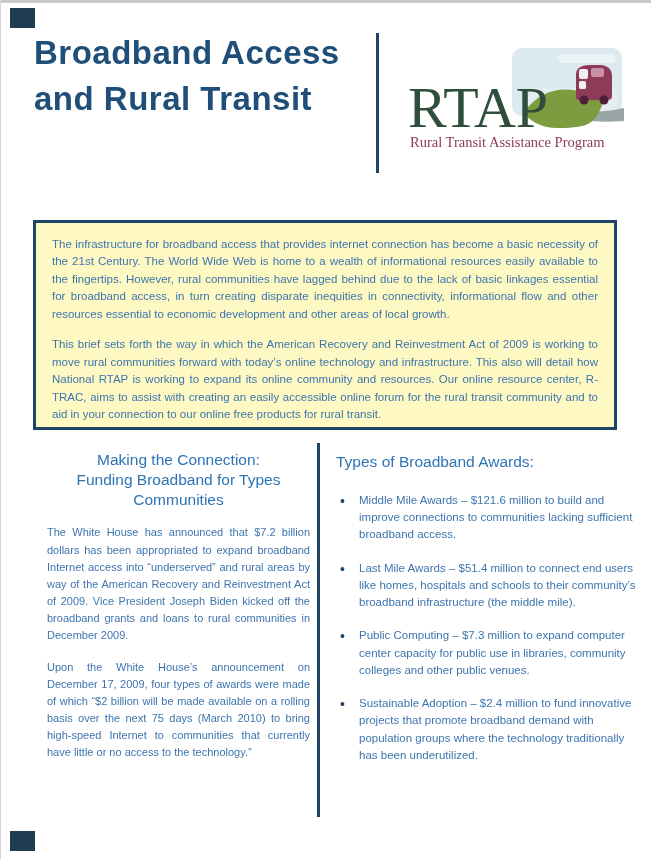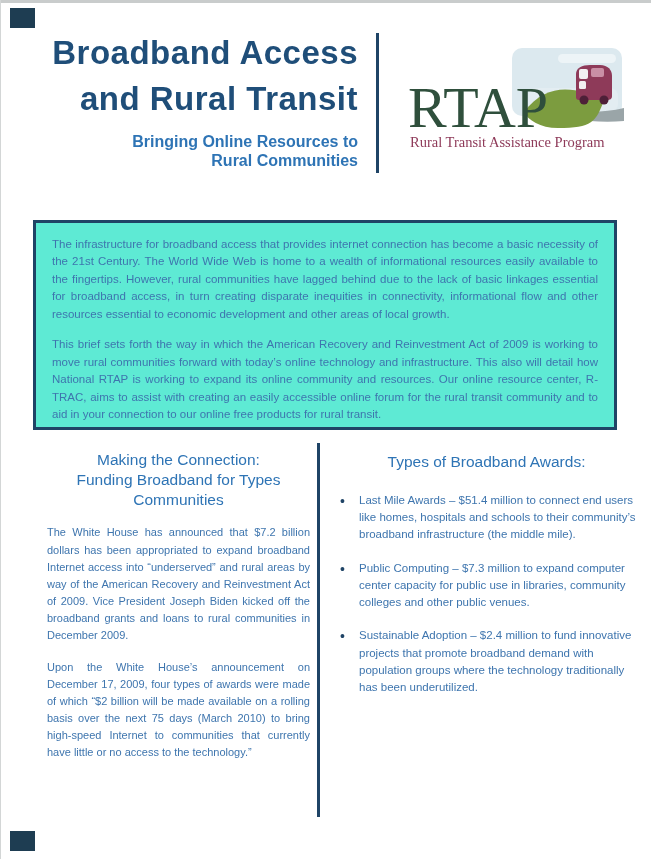--- a/index.html
+++ b/index.html
@@ -8,47 +8,47 @@
     font-family:"Liberation Sans", sans-serif;overflow:hidden;
   }
   .page-edge-top{position:absolute;left:0;top:0;width:651px;height:3px;background:#c9cccc;}
   .page-edge-left{position:absolute;left:0;top:0;width:1px;height:859px;background:#d3d6d6;}
 
   .corner-accent{position:absolute;width:25px;height:20px;background:#1e3d52;}
   .corner-top{left:10px;top:8px;}
   .corner-bottom{left:10px;top:831px;}
 
   
-  .title-block{position:absolute;left:28px;top:30px;width:330px;text-align:right;}
+  .title-block{position:absolute;left:34px;top:30px;width:330px;text-align:left;}
   .doc-title{font-size:33px;font-weight:bold;color:#1F4E79;line-height:1.38;letter-spacing:0.5px;}
   .doc-subtitle{margin-top:12px;font-size:16px;font-weight:bold;color:#2E74B5;line-height:1.18;}
   .doc-byline{margin-top:8px;font-size:12px;color:#2E74B5;}
 
   .header-divider{position:absolute;left:376px;top:33px;width:3px;height:140px;background:#1F4466;}
 
   .logo-block{position:absolute;left:408px;top:48px;width:217px;height:105px;}
 
   
   .intro-box{
     position:absolute;left:33px;top:220px;width:584px;height:210px;box-sizing:border-box;
-    background:#5eead4;border:3px solid #1F4466;padding:13px 16px 0 16px;
+    background:#fef9c3;border:3px solid #1F4466;padding:13px 16px 0 16px;
   }
   .intro-box p{
     margin:0 0 13px 0;font-size:11.5px;line-height:1.52;color:#3E75AE;text-align:justify;
   }
 
   
   .left-col{position:absolute;left:47px;top:450px;width:263px;}
   .col-heading{font-size:15.5px;font-weight:normal;color:#2E74B5;text-align:center;line-height:1.28;}
   .left-col p{margin:15px 0 0 0;font-size:11px;line-height:1.55;color:#3E75AE;text-align:justify;}
 
   .col-divider{position:absolute;left:317px;top:443px;width:3px;height:374px;background:#1F4466;}
 
   .right-col{position:absolute;left:336px;top:452px;width:301px;}
-  .right-col .col-heading{text-align:center;}
+  .right-col .col-heading{text-align:left;}
   .awards-list{list-style:none;margin:20px 0 0 0;padding:0;}
   .awards-list li{
     position:relative;padding-left:23px;margin-bottom:16px;
     font-size:11.5px;line-height:1.5;color:#3E75AE;text-align:left;
   }
   .awards-list li::before{
     content:"\2022";position:absolute;left:4px;top:-1px;color:#1F4466;font-size:14px;
   }
 </style>
 </head>
@@ -57,24 +57,20 @@
 <div class="page-edge-top"></div>
 <div class="page-edge-left"></div>
 
 <div class="corner-accent corner-top"></div>
 <div class="corner-accent corner-bottom"></div>
 
 <div class="title-block">
   <div class="doc-title">
     <div>Broadband Access</div>
     <div>and Rural Transit</div>
-  </div>
-  <div class="doc-subtitle">
-    <div>Bringing Online Resources to</div>
-    <div>Rural Communities</div>
   </div>
 </div>
 
 <div class="header-divider"></div>
 
 <div class="logo-block">
   <svg width="217" height="105" viewBox="0 0 217 105">
 
     <rect x="104" y="0" width="110" height="68" rx="10" fill="#DCE9EF"></rect>
     <rect x="150" y="6" width="58" height="9" rx="4.5" fill="#EDF4F7"></rect>
@@ -111,17 +107,18 @@
   </div>
   <p>The White House has announced that $7.2 billion dollars has been appropriated to expand broadband Internet access into “underserved” and rural areas by way of the American Recovery and Reinvestment Act of 2009. Vice President Joseph Biden kicked off the broadband grants and loans to rural communities in December 2009.</p>
   <p>Upon the White House’s announcement on December 17, 2009, four types of awards were made of which “$2 billion will be made available on a rolling basis over the next 75 days (March 2010) to bring high-speed Internet to communities that currently have little or no access to the technology.”</p>
 </div>
 
 <div class="col-divider"></div>
 
 <div class="right-col">
   <div class="col-heading">Types of Broadband Awards:</div>
   <ul class="awards-list">
+    <li>Middle Mile Awards – $121.6 million to build and improve connections to communities lacking sufficient broadband access.</li>
     <li>Last Mile Awards – $51.4 million to connect end users like homes, hospitals and schools to their community’s broadband infrastructure (the middle mile).</li>
     <li>Public Computing – $7.3 million to expand computer center capacity for public use in libraries, community colleges and other public venues.</li>
     <li>Sustainable Adoption – $2.4 million to fund innovative projects that promote broadband demand with population groups where the technology traditionally has been underutilized.</li>
   </ul>
 </div>
 
 </body></html>

